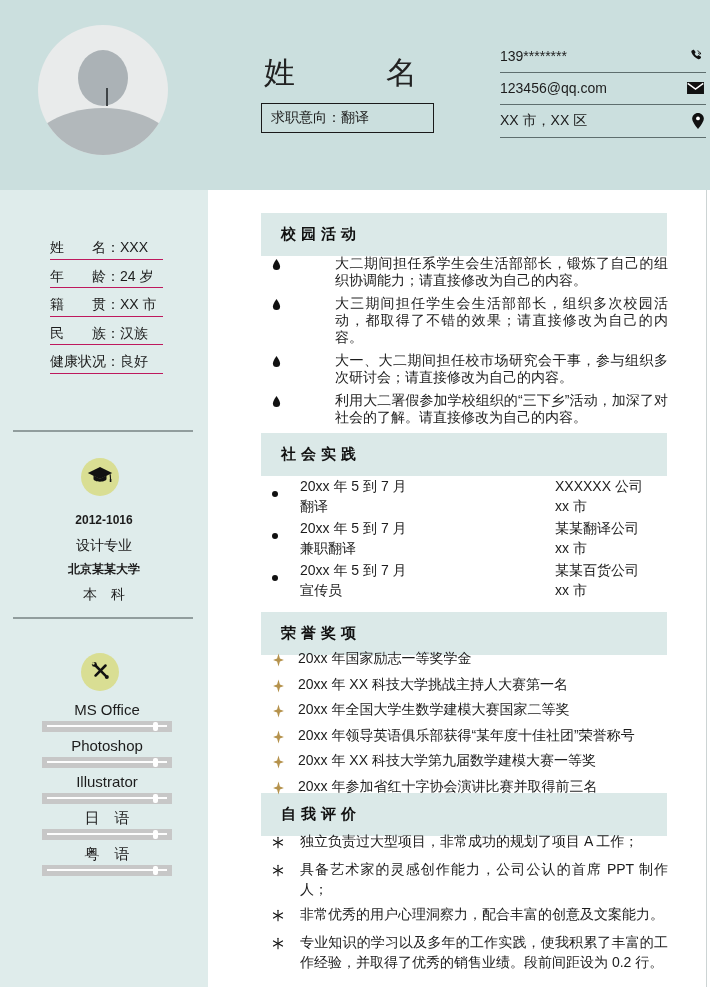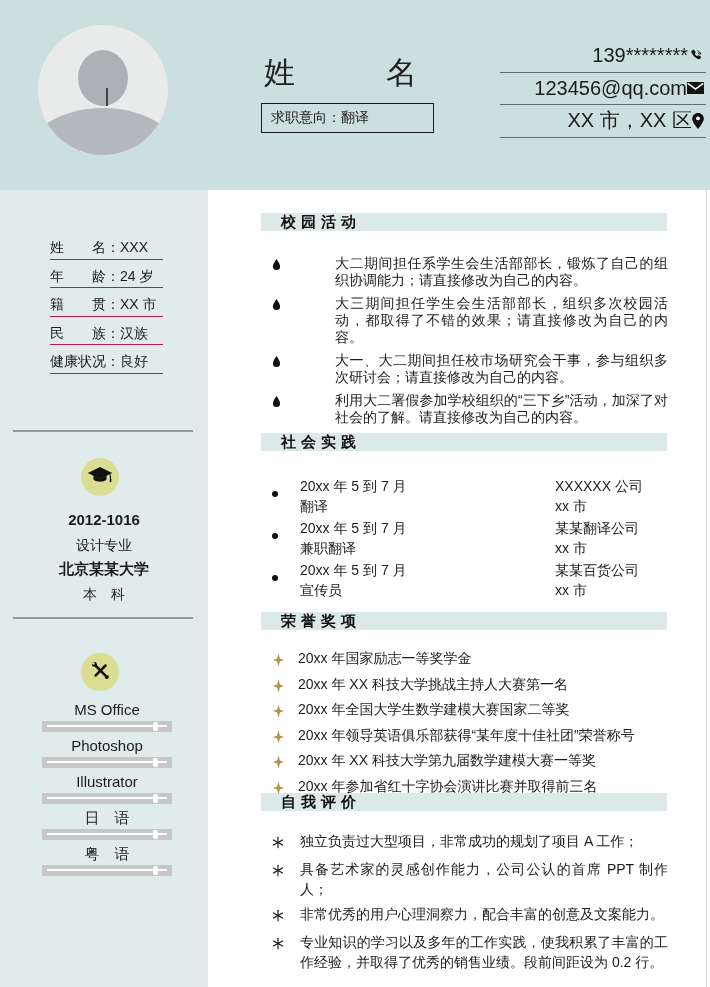--- a/index.html
+++ b/index.html
@@ -20,49 +20,49 @@
 
   
   .name-row { position:absolute; left:264px; top:52px; width:153px; display:flex; justify-content:space-between;
               font-size:31px; color:#222; }
   .job-box { position:absolute; left:261px; top:103px; width:173px; height:30px; box-sizing:border-box;
              border:1px solid #1a1a1a; display:flex; align-items:center; padding-left:9px; font-size:14px; }
 
   
   .contacts { position:absolute; left:500px; top:40px; width:206px; }
   .contact-row { height:31.5px; border-bottom:1px solid #5e6e6e; display:flex; align-items:center;
-                 justify-content:flex-end; font-size:20px; }
+                 justify-content:space-between; font-size:14px; }
   .contact-row .c-icon { flex:none; display:flex; align-items:center; padding-right:2px; }
 
   
   .profile { position:absolute; left:50px; top:231px; width:113px; font-size:14px; }
   .profile-row { height:28.6px; box-sizing:border-box; border-bottom:1px solid #be185d;
                  padding-top:8px; white-space:nowrap; overflow:visible; }
 
   .divider { position:absolute; left:13px; width:180px; height:2px; background:#919d9d; }
   .divider.d1 { top:430px; } .divider.d2 { top:617px; }
 
   
   .icon-circle { position:absolute; left:81px; width:38px; height:38px; border-radius:50%;
                  background:#d9de93; display:flex; align-items:center; justify-content:center; }
   .icon-circle.edu { top:458px; } .icon-circle.tools { top:653px; }
 
   .edu-block { position:absolute; left:0; top:508px; width:208px; text-align:center; font-size:14px; }
   .edu-line { line-height:24.5px; }
-  .edu-line.bold { font-weight:bold; font-size:15px; }
+  .edu-line.bold { font-weight:bold; font-size:12px; }
 
   .skills { position:absolute; left:42px; top:701px; width:130px; }
   .skill { margin-bottom:5px; }
   .skill-label { display:block; text-align:center; font-size:15px; line-height:17px; white-space:nowrap; }
   .skill-bar { position:relative; height:11px; background:#c7c7c7; margin-top:3px; }
   .skill-bar-line { position:absolute; left:5px; right:5px; top:4px; height:2px; background:#fdfdfd; }
   .skill-bar-handle { position:absolute; top:1px; width:5px; height:9px; background:#ffffff; border-radius:2px; }
 
   
-  .section-bar { position:absolute; left:261px; width:406px; height:18px; background:#dbe9e8;
+  .section-bar { position:absolute; left:261px; width:406px; height:43px; background:#dbe9e8;
                  display:flex; align-items:center; padding-left:20px; box-sizing:border-box;
                  font-weight:bold; font-size:15px; letter-spacing:5px; color:#111; }
   .bar1 { top:213px; } .bar2 { top:433px; } .bar3 { top:612px; } .bar4 { top:793px; }
 
   .list { position:absolute; left:272px; width:396px; font-size:14px; }
   .campus { top:255px; } .practice { top:477px; } .honors { top:648px; } .evaluation { top:831px; }
 
   .c-item { display:flex; margin-bottom:6px; line-height:17px; text-align:justify;gap:35px; }
   .c-bullet { flex:none; width:28px; padding-top:3px; }
 

